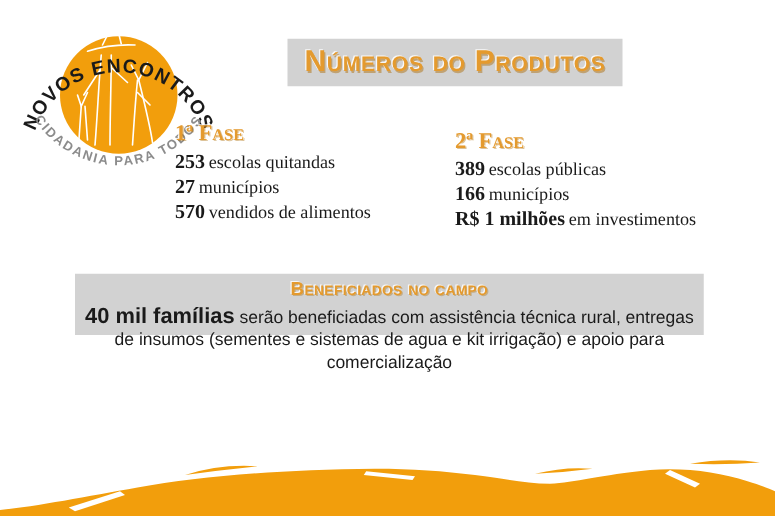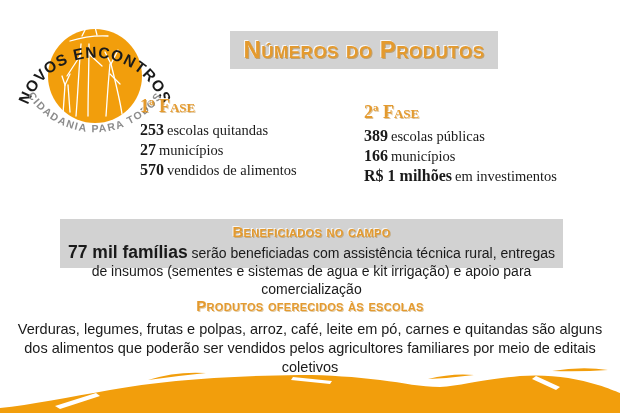--- a/index.html
+++ b/index.html
@@ -110,28 +110,24 @@
       <span class="val">166</span><span>municípios</span>
     </div>
     <div class="phase-line">
       <span class="val">R$ 1 milhões</span><span>em investimentos</span>
     </div>
   </div>
 
   <div class="bene-box">
     <div class="section-heading">Beneficiados no campo</div>
     <div class="bene-text">
-      <span class="highlight">77 mil famílias</span><span> serão beneficiadas com assistência técnica rural, entregas de insumos (sementes e sistemas de agua e kit irrigação) e apoio para comercialização</span>
+      <span class="highlight">40 mil famílias</span><span> serão beneficiadas com assistência técnica rural, entregas de insumos (sementes e sistemas de agua e kit irrigação) e apoio para comercialização</span>
     </div>
   </div>
 
-  <div class="products">
-    <div class="section-heading">Produtos oferecidos às escolas</div>
-    <div class="products-text">Verduras, legumes, frutas e polpas, arroz, café, leite em pó, carnes e quitandas são alguns dos alimentos que poderão ser vendidos pelos agricultores familiares por meio de editais coletivos</div>
-  </div>
 
   <svg class="brush" viewBox="0 0 620 48" preserveAspectRatio="none">
     <path fill="#f29e0c" d="M0,43 C30,40 70,32 110,25 C160,16 220,11 300,10 C330,10 355,12 380,15
       C405,18 420,22 440,22 C460,21 480,15 520,11 C550,9 575,13 598,20 C608,23 615,26 620,28
       L620,48 L0,48 Z"></path>
     <path fill="#f29e0c" d="M148,15 Q176,6 206,8 Q176,11 148,15 Z"></path>
     <path fill="#f29e0c" d="M428,14 Q452,8 474,10 Q451,13 428,14 Z"></path>
     <path fill="#f29e0c" d="M552,6 Q582,1 608,5 Q581,7 552,6 Z"></path>
     <path fill="#ffffff" d="M55,41 L96,28 L100,31 L60,44 Z"></path>
     <path fill="#ffffff" d="M293,12 L332,16 L330,19 L291,15 Z"></path>

